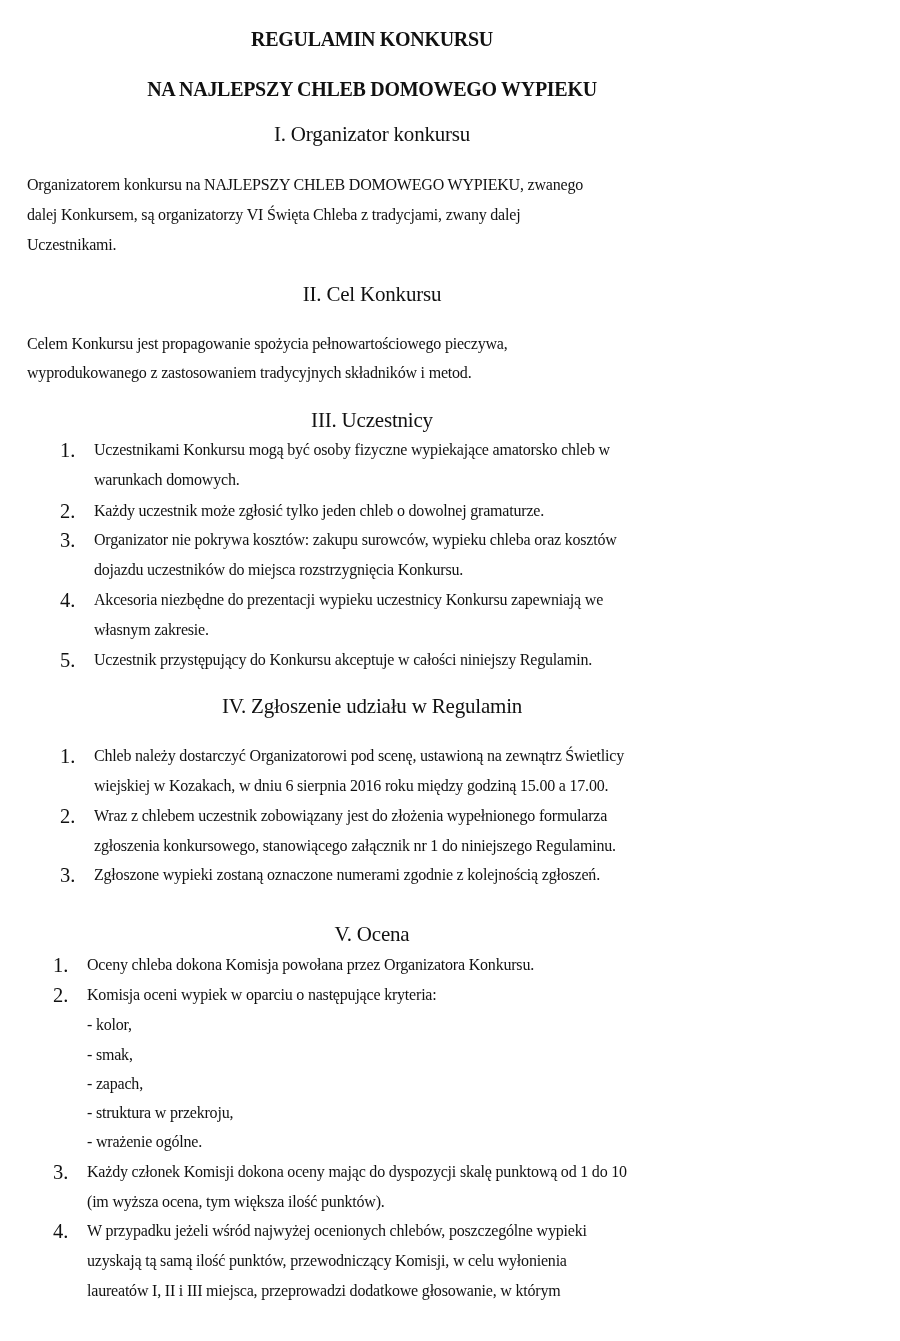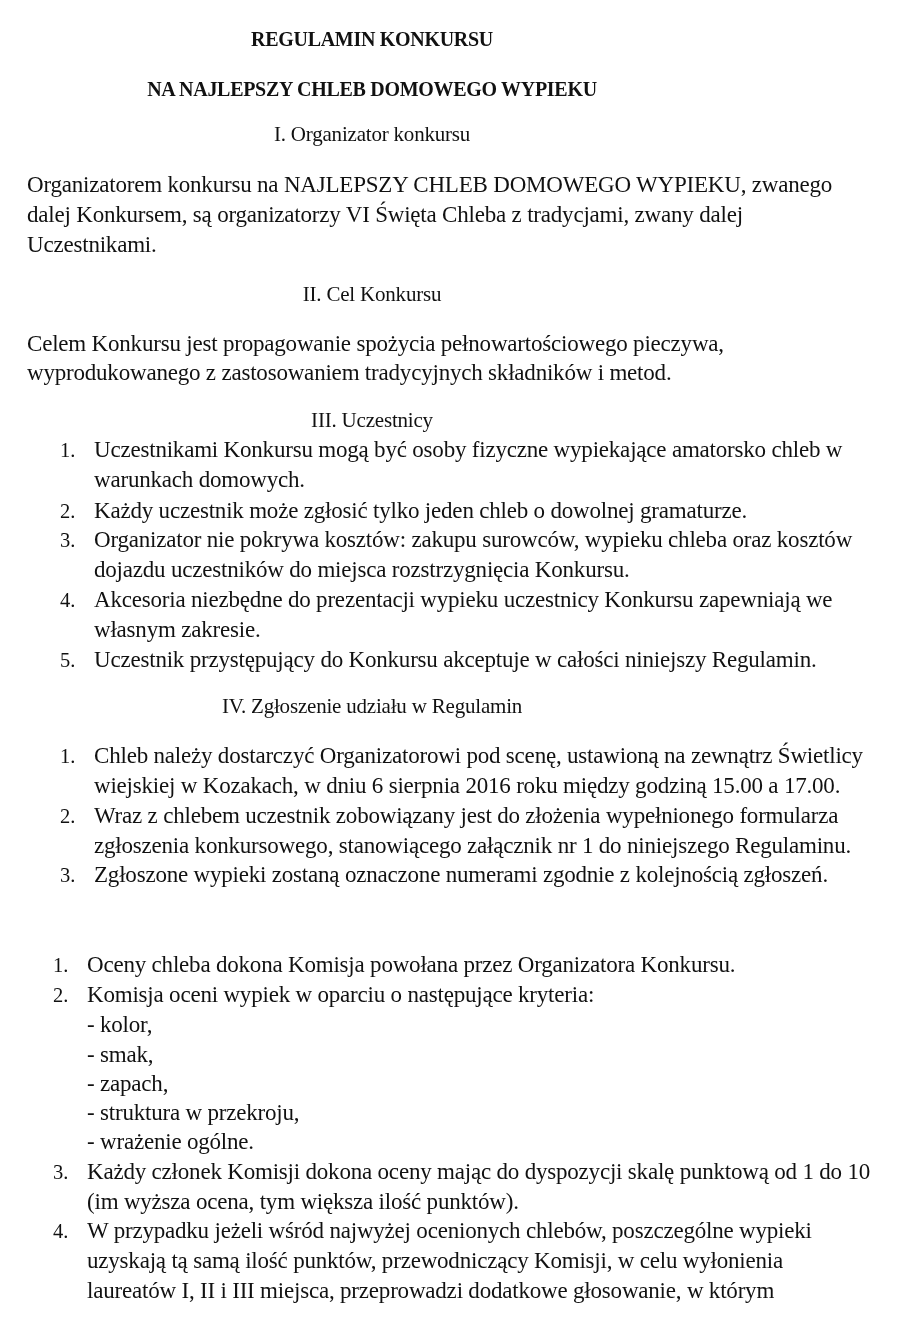--- a/index.html
+++ b/index.html
@@ -17,21 +17,21 @@
     }
     .page {
       position: absolute;
       left: 0; top: 0;
       width: 900px;
       height: 1341px;
     }
     .line {
       position: absolute;
       white-space: nowrap;
-      font-size: 23px;
+      font-size: 16px;
       line-height: 28px;
       letter-spacing: -0.2px;
     }
     .center {
       left: 0;
       width: 744px;
       text-align: center;
     }
     .title {
       font-weight: bold;
@@ -101,20 +101,21 @@
   <div>
     <div class="num" style="left:60px; top:802px;">2.</div>
     <div class="line" style="left:94px; top:802px;">Wraz z chlebem uczestnik zobowiązany jest do złożenia wypełnionego formularza</div>
     <div class="line" style="left:94px; top:832px;">zgłoszenia konkursowego, stanowiącego załącznik nr 1 do niniejszego Regulaminu.</div>
   </div>
   <div>
     <div class="num" style="left:60px; top:861px;">3.</div>
     <div class="line" style="left:94px; top:861px;">Zgłoszone wypieki zostaną oznaczone numerami zgodnie z kolejnością zgłoszeń.</div>
   </div>
 
+  <div class="line center heading" style="top:920px;">V. Ocena</div>
 
   <div>
     <div class="num" style="left:53px; top:951px;">1.</div>
     <div class="line" style="left:87px; top:951px;">Oceny chleba dokona Komisja powołana przez Organizatora Konkursu.</div>
   </div>
   <div>
     <div class="num" style="left:53px; top:981px;">2.</div>
     <div class="line" style="left:87px; top:981px;">Komisja oceni wypiek w oparciu o następujące kryteria:</div>
     <div class="line" style="left:87px; top:1011px;">- kolor,</div>
     <div class="line" style="left:87px; top:1041px;">- smak,</div>

